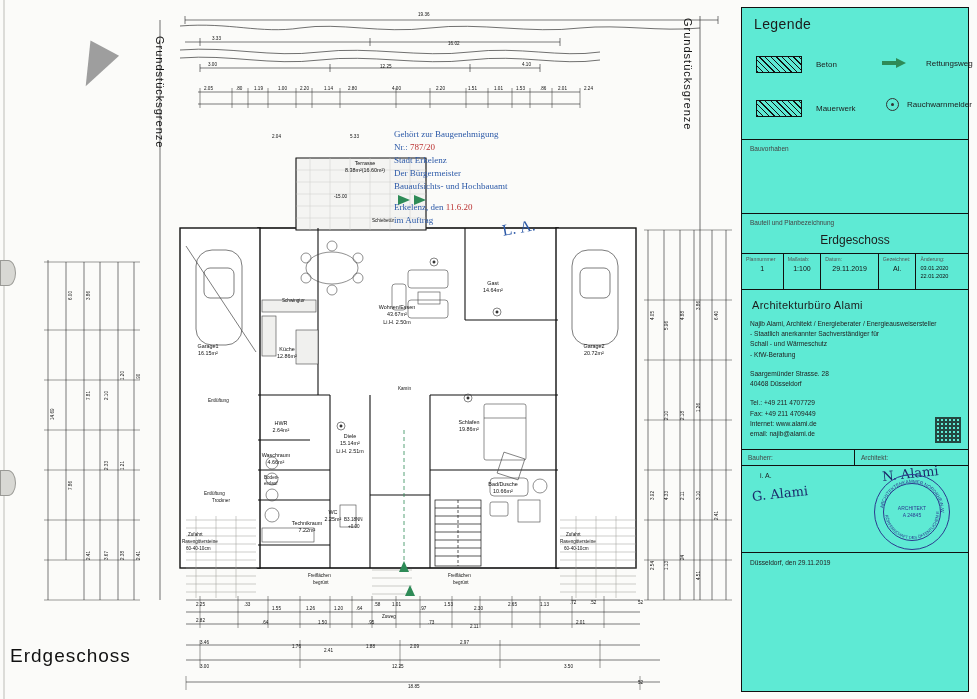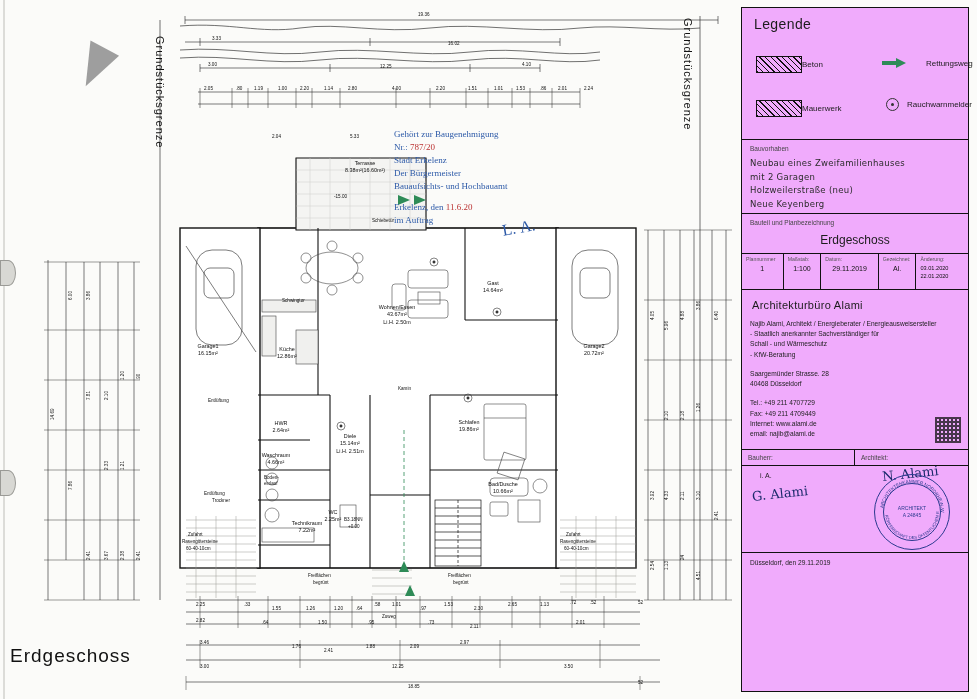--- a/index.html
+++ b/index.html
@@ -12,30 +12,30 @@
     position:relative;
   }
   .page{position:absolute;inset:0;}
 
   
   .abs{position:absolute;}
 
   
   .titleblock{
     position:absolute;left:741px;top:7px;width:228px;height:685px;
-    border:1.1px solid #111;background:#f0abfc;
+    border:1.1px solid #111;background:#5eead4;
     box-sizing:border-box;
   }
   .tb-sec{border-bottom:1.1px solid #111;box-sizing:border-box;padding:5px 8px;}
   .legend-title{font-size:14px;letter-spacing:.4px;padding:8px 10px 2px 12px;}
   .leg-row{display:flex;align-items:center;gap:0;}
   .leg-sw{width:46px;height:17px;border:1px solid #111;box-sizing:border-box;}
   .hatch-a{background:repeating-linear-gradient(45deg,#111 0 0.8px,transparent .8px 4px);}
   .hatch-b{background:repeating-linear-gradient(45deg,#111 0 0.8px,transparent .8px 4px);}
-  .leg-txt{font-size:8px;}
+  .leg-txt{font-size:8px;margin-left:14px;}
   .arrow-g{width:24px;height:10px;position:relative;}
   .arrow-g:before{content:"";position:absolute;left:0;top:3px;width:15px;height:4px;background:#2e8b57;}
   .arrow-g:after{content:"";position:absolute;left:14px;top:0;width:0;height:0;border-left:10px solid #2e8b57;border-top:5px solid transparent;border-bottom:5px solid transparent;}
   .smoke{width:11px;height:11px;border:1px solid #333;border-radius:50%;position:relative;}
   .smoke:before{content:"";position:absolute;left:4px;top:4px;width:3px;height:3px;background:#333;border-radius:50%;}
 
   .fieldlabel{font-size:6.5px;color:#444;}
   .handw{font-family:"DejaVu Sans", sans-serif;font-size:8.5px;color:#2b2b2b;letter-spacing:.3px;}
   .redact{background:#111;height:9px;width:150px;display:block;margin-top:2px;}
 
@@ -586,26 +586,20 @@
       <div style="position:absolute;left:144px;top:90px;">
         <div class="leg-row">
           <div class="smoke"></div>
           <div class="leg-txt" style="margin-left:8px;">Rauchwarnmelder</div>
         </div>
       </div>
     </div>
 
     <div class="tb-sec" style="height:74px;">
       <div class="fieldlabel">Bauvorhaben</div>
-      <div class="handw" style="margin-top:5px;line-height:1.6;">
-        <div>Neubau eines Zweifamilienhauses</div>
-        <div>mit 2 Garagen</div>
-        <div>Holzweilerstraße (neu)</div>
-        <div>Neue Keyenberg</div>
-      </div>
     </div>
 
 
     <div class="tb-sec" style="height:40px;">
       <div class="fieldlabel">Bauteil und Planbezeichnung</div>
       <div style="font-size:12px;text-align:center;margin-top:7px;">Erdgeschoss</div>
     </div>
 
     <div class="tb-sec" style="height:36px;padding:0;">
       <div class="tb-grid" style="height:100%;">

